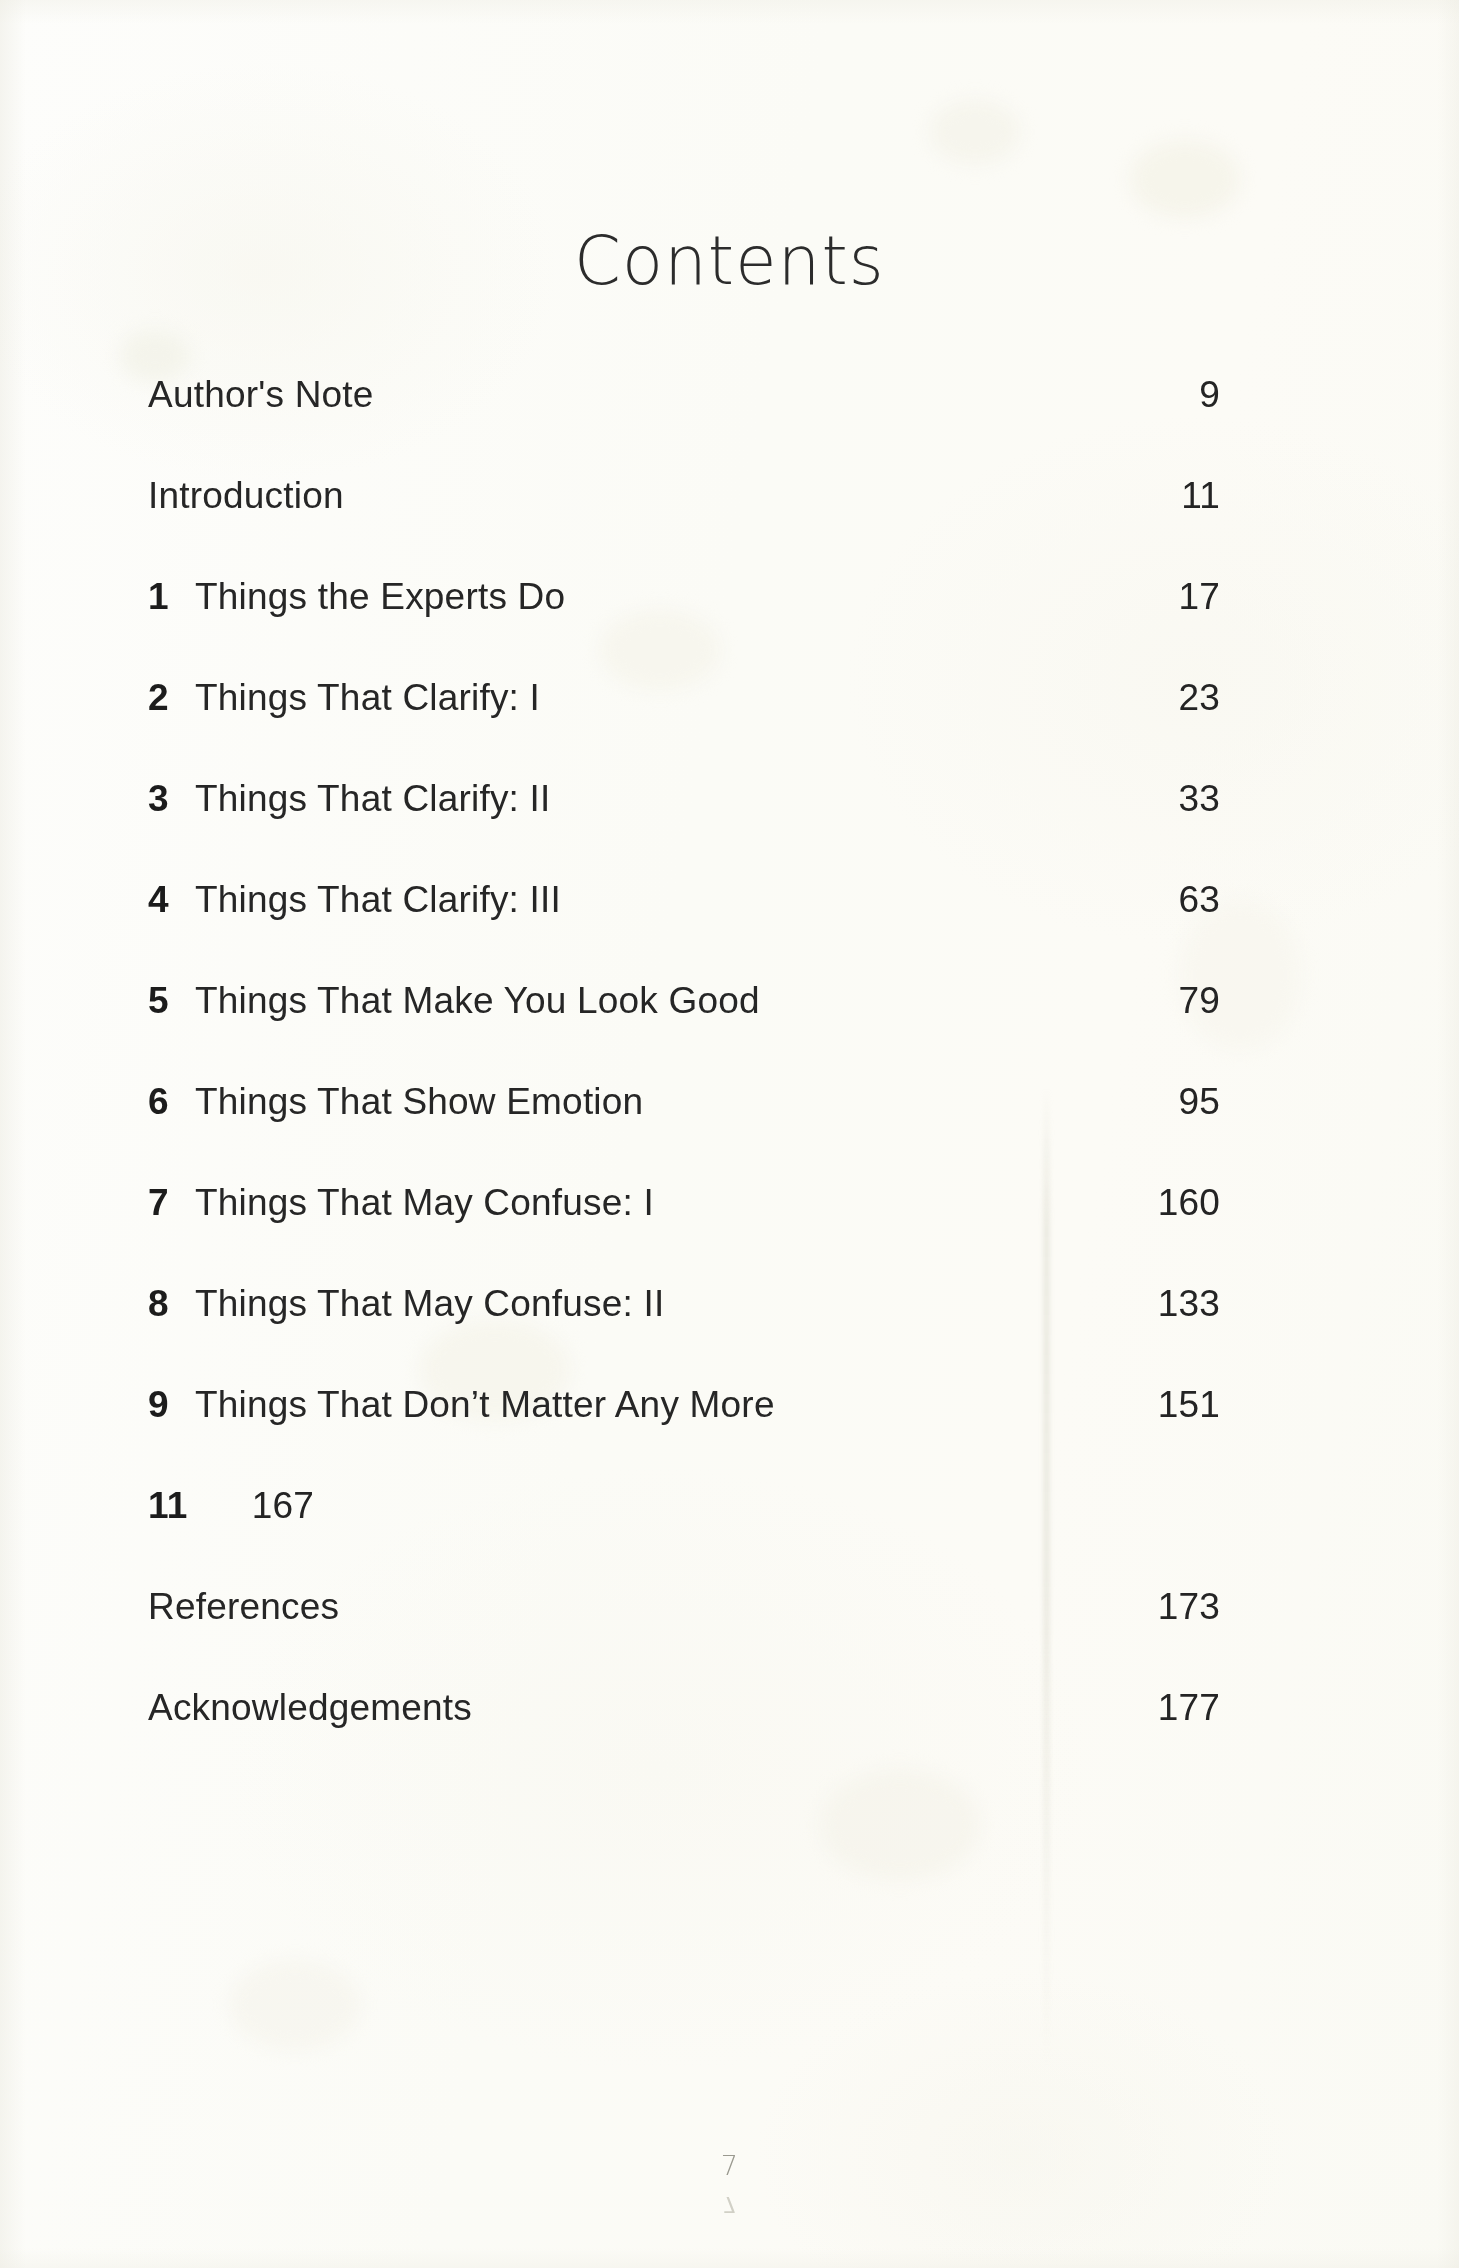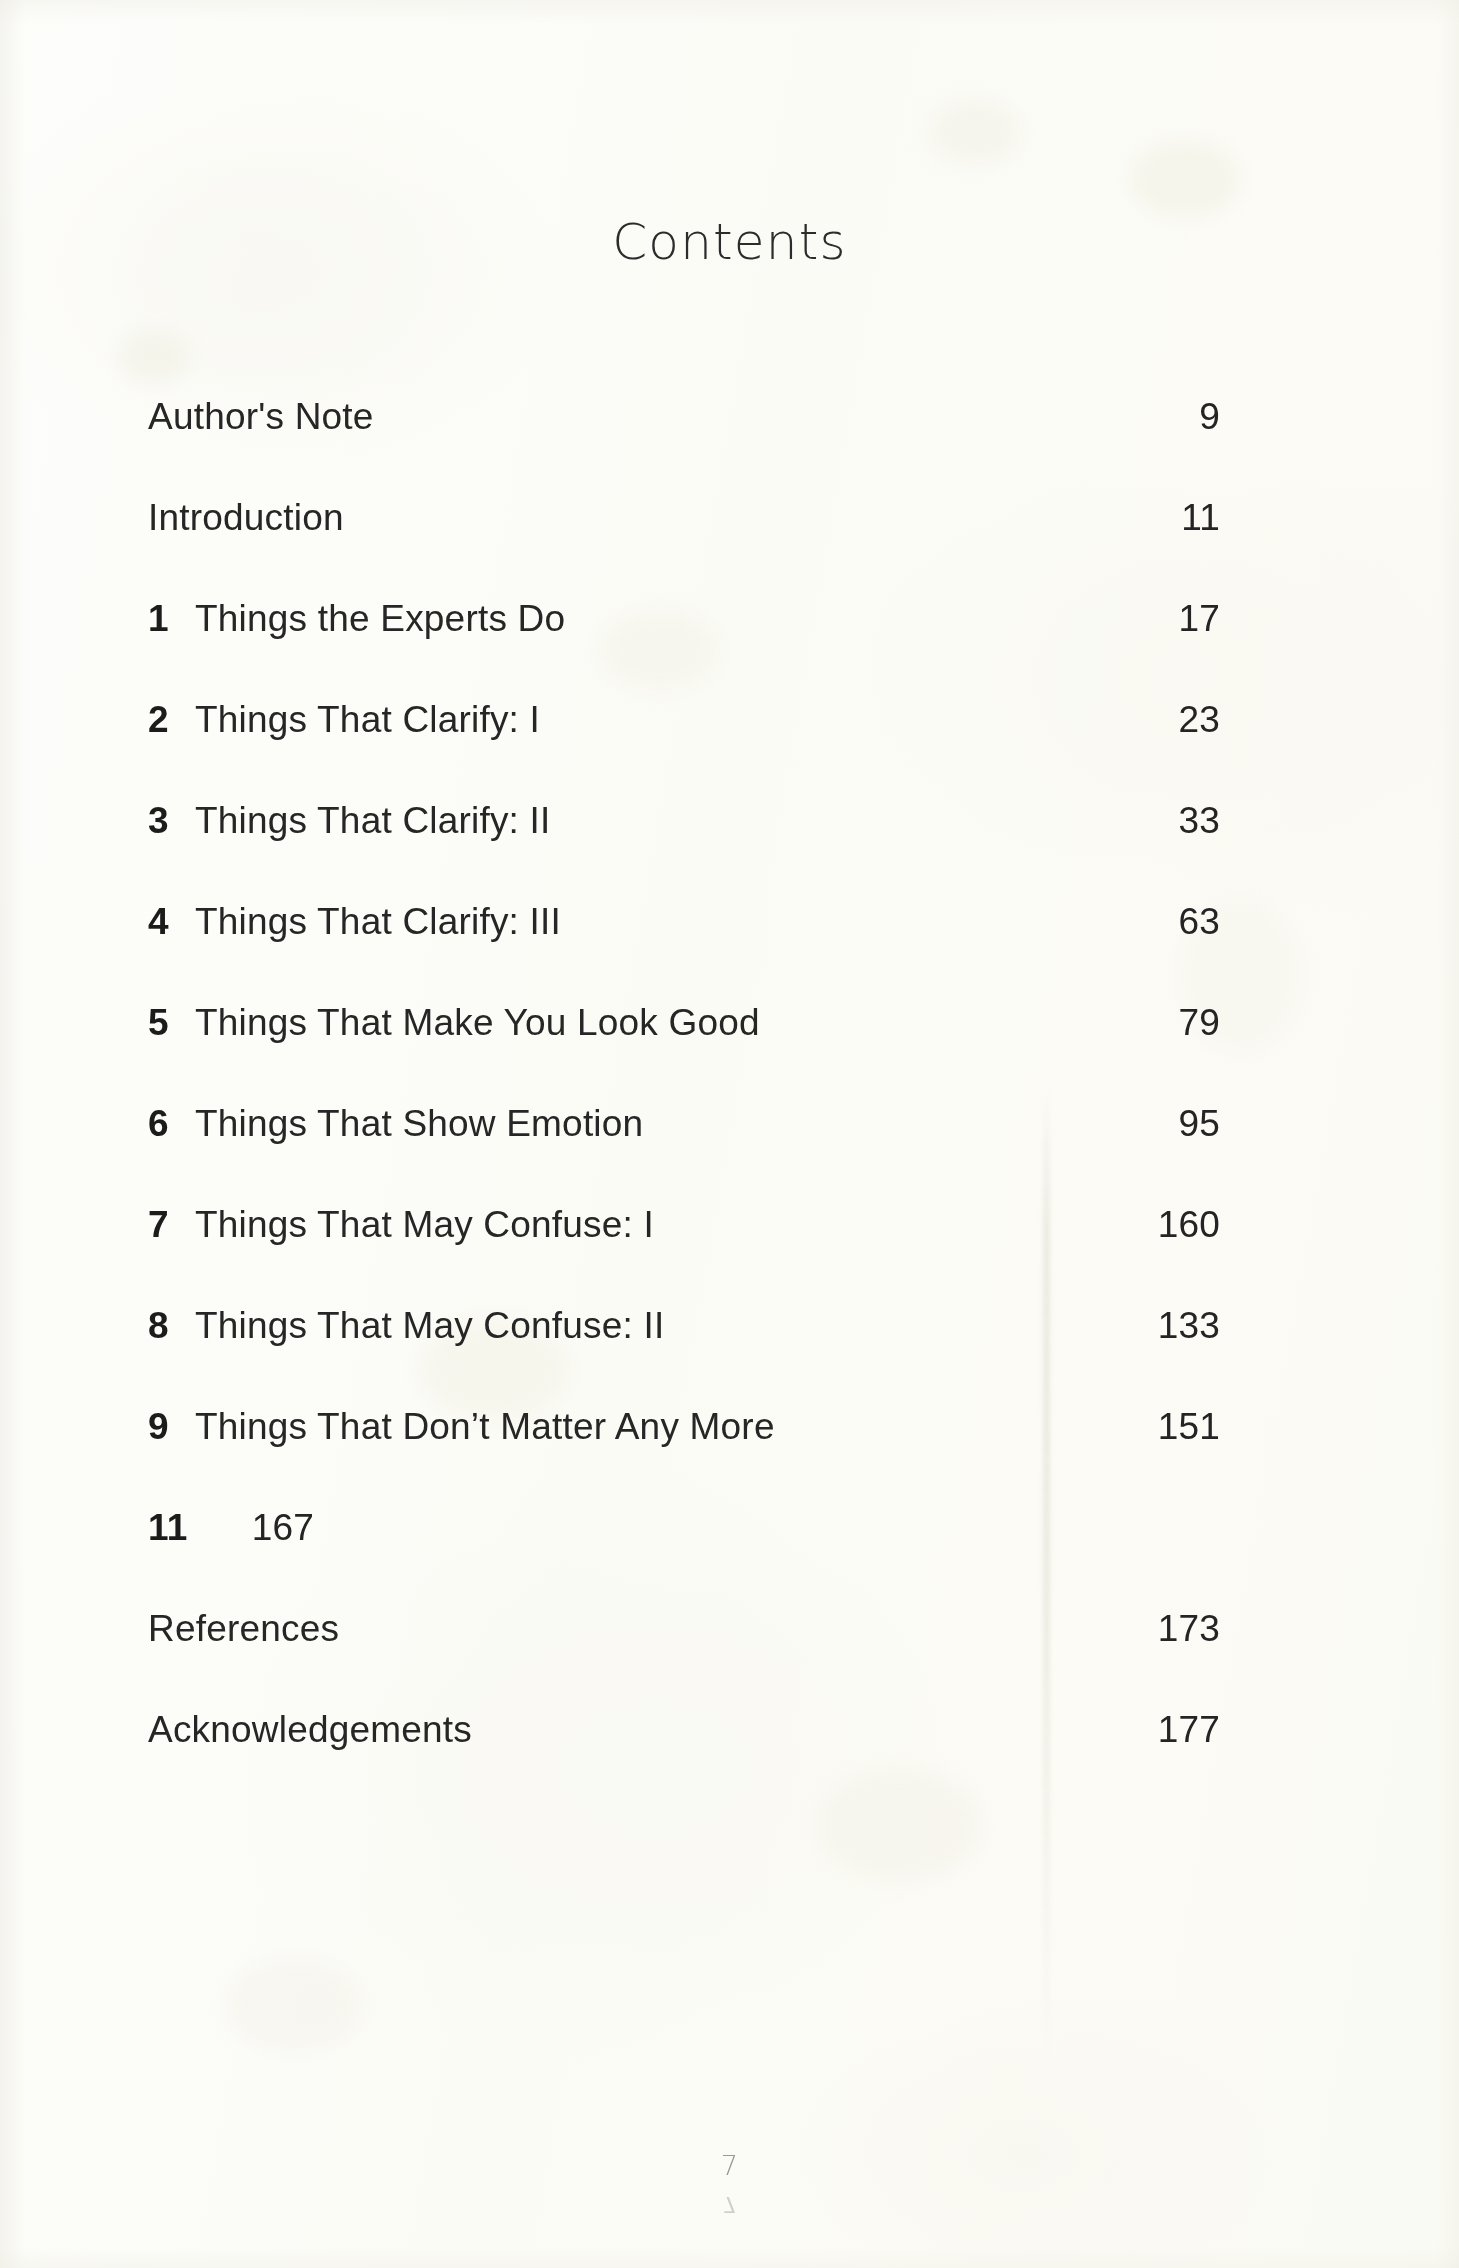--- a/index.html
+++ b/index.html
@@ -68,33 +68,33 @@
     filter: blur(9px);
   }
 
   
   .toc-title {
     position: absolute;
     left: 0;
     right: 0;
     top: 183px;
     text-align: center;
-    font-size: 50px;
+    font-size: 67px;
     font-weight: 300;
     letter-spacing: 1.2px;
     color: #2c2c2c;
     line-height: 1;
     font-family: "DejaVu Sans", sans-serif;
   }
 
   
   .toc-list {
     position: absolute;
     left: 148px;
-    top: 396px;
+    top: 374px;
     width: 1072px;
   }
 
   .toc-row {
     display: flex;
     align-items: baseline;
     height: 101px;
     color: #262626;
     font-size: 37px;
     font-weight: 400;

